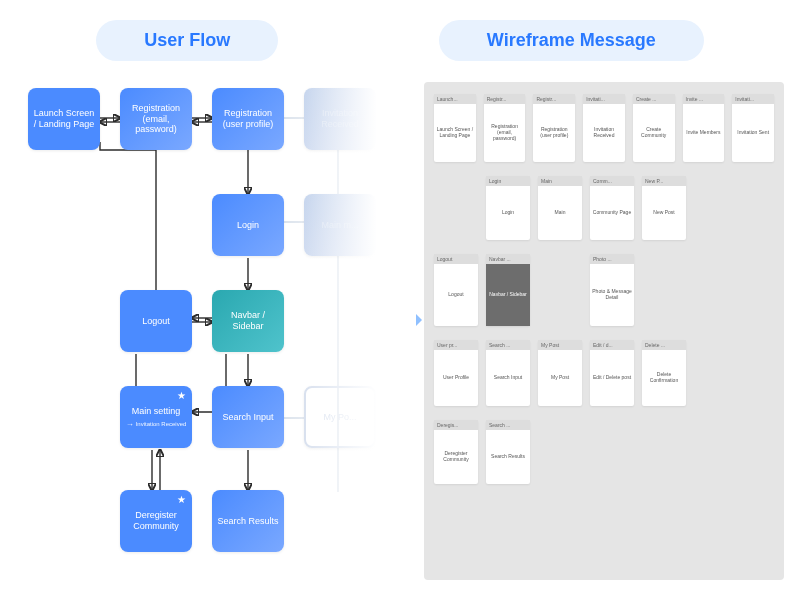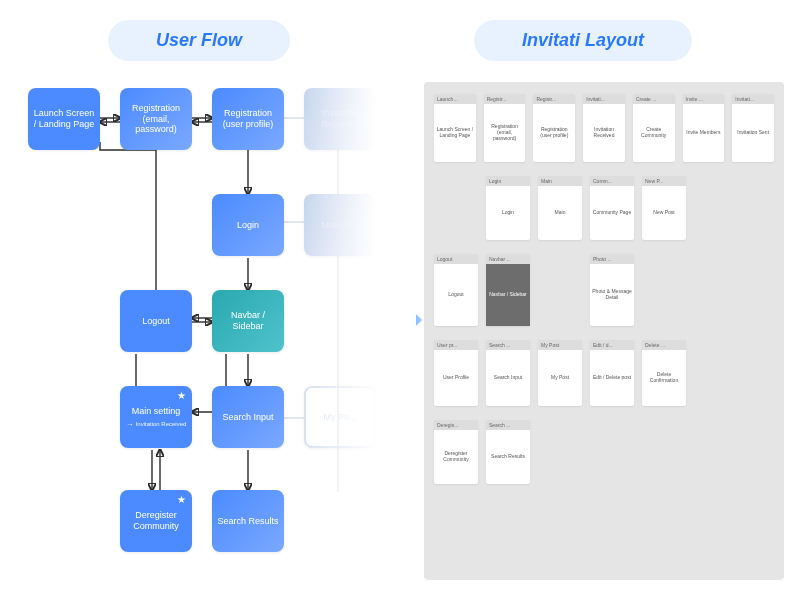--- a/index.html
+++ b/index.html
@@ -13,21 +13,20 @@
     position: relative;
   }
   .pill {
     background: #e8f2fe;
     color: #2979ff;
     font-weight: 700;
     font-size: 18px;
     padding: 10px 48px;
     border-radius: 999px;
     display: inline-block;
-    font-style: italic;
   }
   .headers {
     display: flex;
     justify-content: space-around;
     margin-bottom: 28px;
   }
   .panel {
     position: absolute;
   }
   .flow-panel { left: 16px; top: 82px; width: 400px; height: 498px; }
@@ -96,21 +95,21 @@
   .wrow.r2{ margin-left:52px; }
   .wrow.r4{ margin-left:0; }
   .wrow.r5{ margin-left:0; }
   .wgap { width:44px; visibility:hidden; }
 </style>
 </head>
 <body>
 
 <div class="headers">
   <span class="pill">User Flow</span>
-  <span class="pill">Invitati Layout</span>
+  <span class="pill">Wireframe Message</span>
 </div>
 
 <div class="big-arrow">
   <div class="stem"></div>
     <div class="head"></div>
 </div>
 
 <div class="panel flow-panel">
 
   <svg class="connectors">

